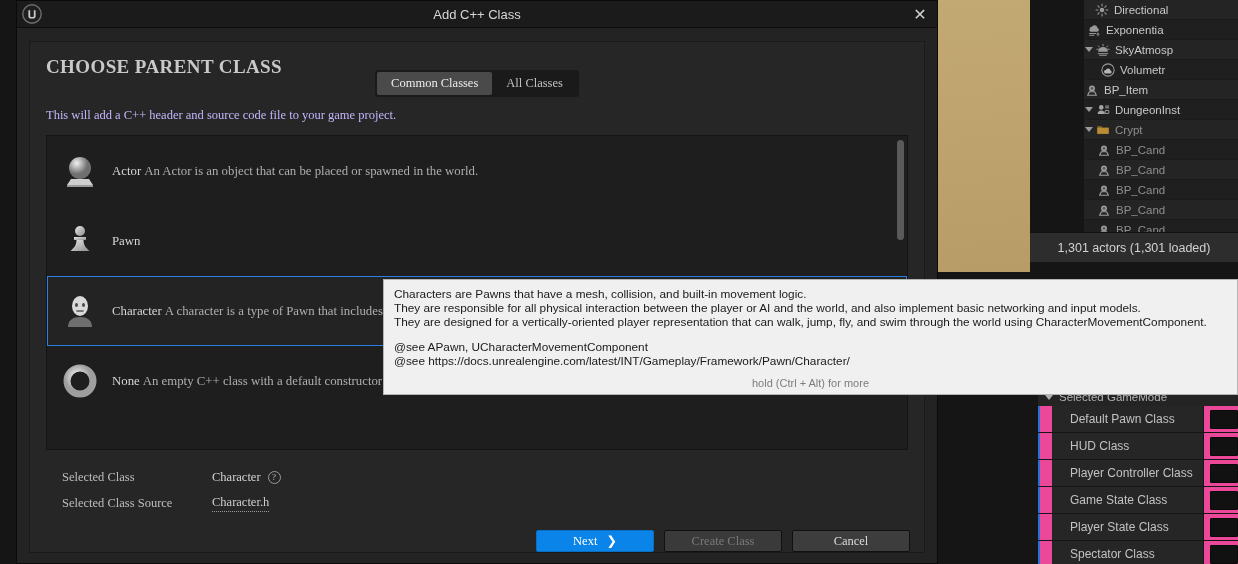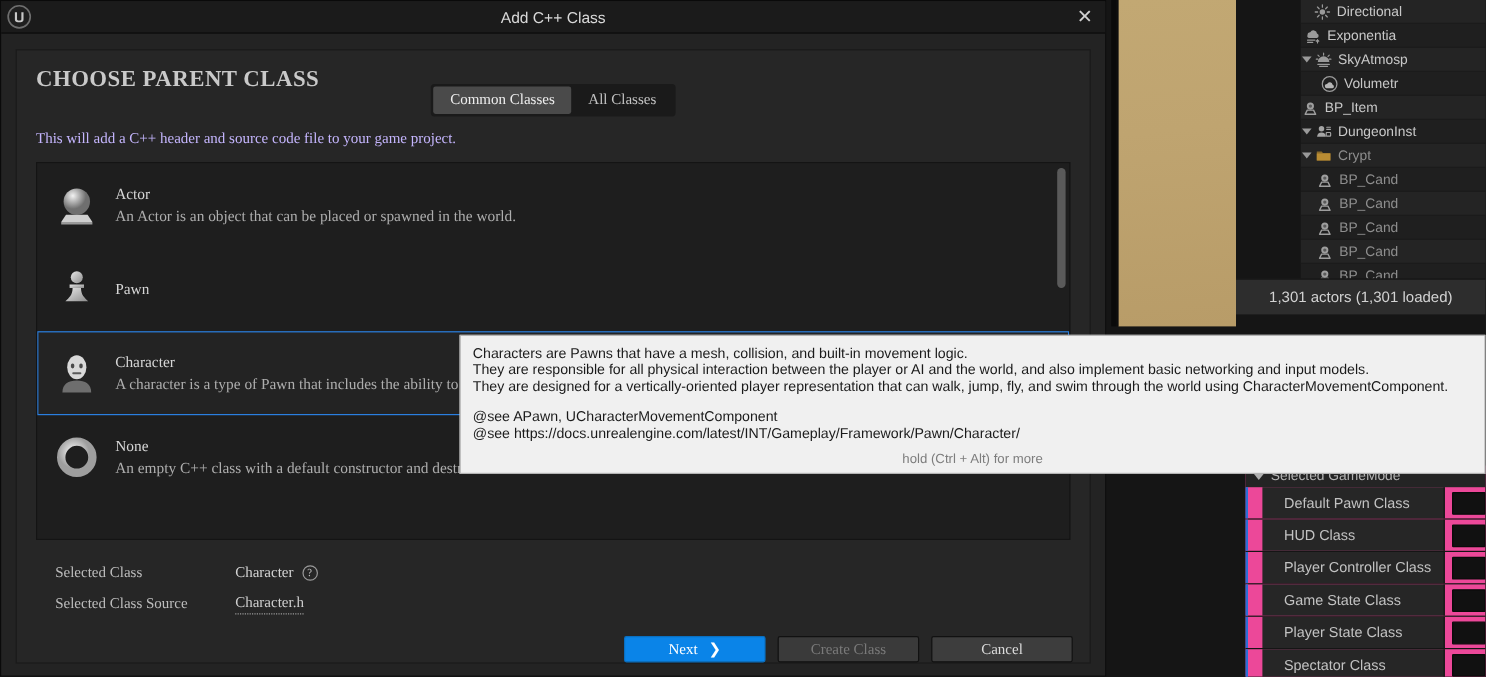--- a/index.html
+++ b/index.html
@@ -58,21 +58,21 @@
   .det-row::before { content:''; position:absolute; left:0; top:0; bottom:0; width:2px; background:#2a6fd6; }
   .det-label {
     margin-left:14px; padding-left:18px; width:152px; height:100%;
     display:flex; align-items:center; font-size:12px; color:#c2c2c2;
     background:#262626; border-right:1px solid #151515;
   }
   .det-field { flex:1; height:19px; margin-left:6px; background:#111; border:1px solid #0a0a0a; border-radius:1px; }
 
   
   .dialog {
-    position:absolute; left:0; top:0; width:922px; height:564px;
+    position:absolute; left:16px; top:0; width:922px; height:564px;
     background:#232323; border:1px solid #0a0a0a; display:flex; flex-direction:column;
   }
   .titlebar {
     height:27px; background:#1b1b1b; position:relative; flex:none;
     display:flex; align-items:center; border-bottom:1px solid #0d0d0d;
   }
   .ue-logo { width:22px; height:22px; margin-left:4px; flex:none; }
   .title-text {
     position:absolute; left:0; right:0; text-align:center;
     font-size:13px; color:#d8d8d8; pointer-events:none;
@@ -107,21 +107,21 @@
   .class-list {
     margin:12px 16px 0 16px; background:#1e1e1e; border:1px solid #141414;
     flex:1; position:relative; overflow:hidden;
   }
   .class-item {
     display:flex; align-items:center; height:70px; padding-left:14px;
     border:1px solid transparent; position:relative; cursor:pointer;
   }
   .class-item.selected { border-color:#2a7fe0; background:#232323; }
   .ci-icon { width:36px; height:36px; flex:none; margin-right:14px; display:flex; align-items:center; justify-content:center; }
-  .ci-text { display:flex; flex-direction:column; gap:3px; overflow:hidden; }
+  .ci-text { display:flex; flex-direction:row; gap:3px; overflow:hidden; }
   .ci-name { font-size:12.8px; color:#d6d6d6; }
   .ci-desc { font-size:12.8px; color:#aeaeae; white-space:nowrap; }
 
   .vscroll {
     position:absolute; right:3px; top:4px; width:7px; height:100px;
     background:#5a5a5a; border-radius:4px; cursor:pointer;
   }
 
   .footer { flex:none; padding:14px 16px 0 32px; }
   .f-row { display:flex; align-items:center; height:26px; }

